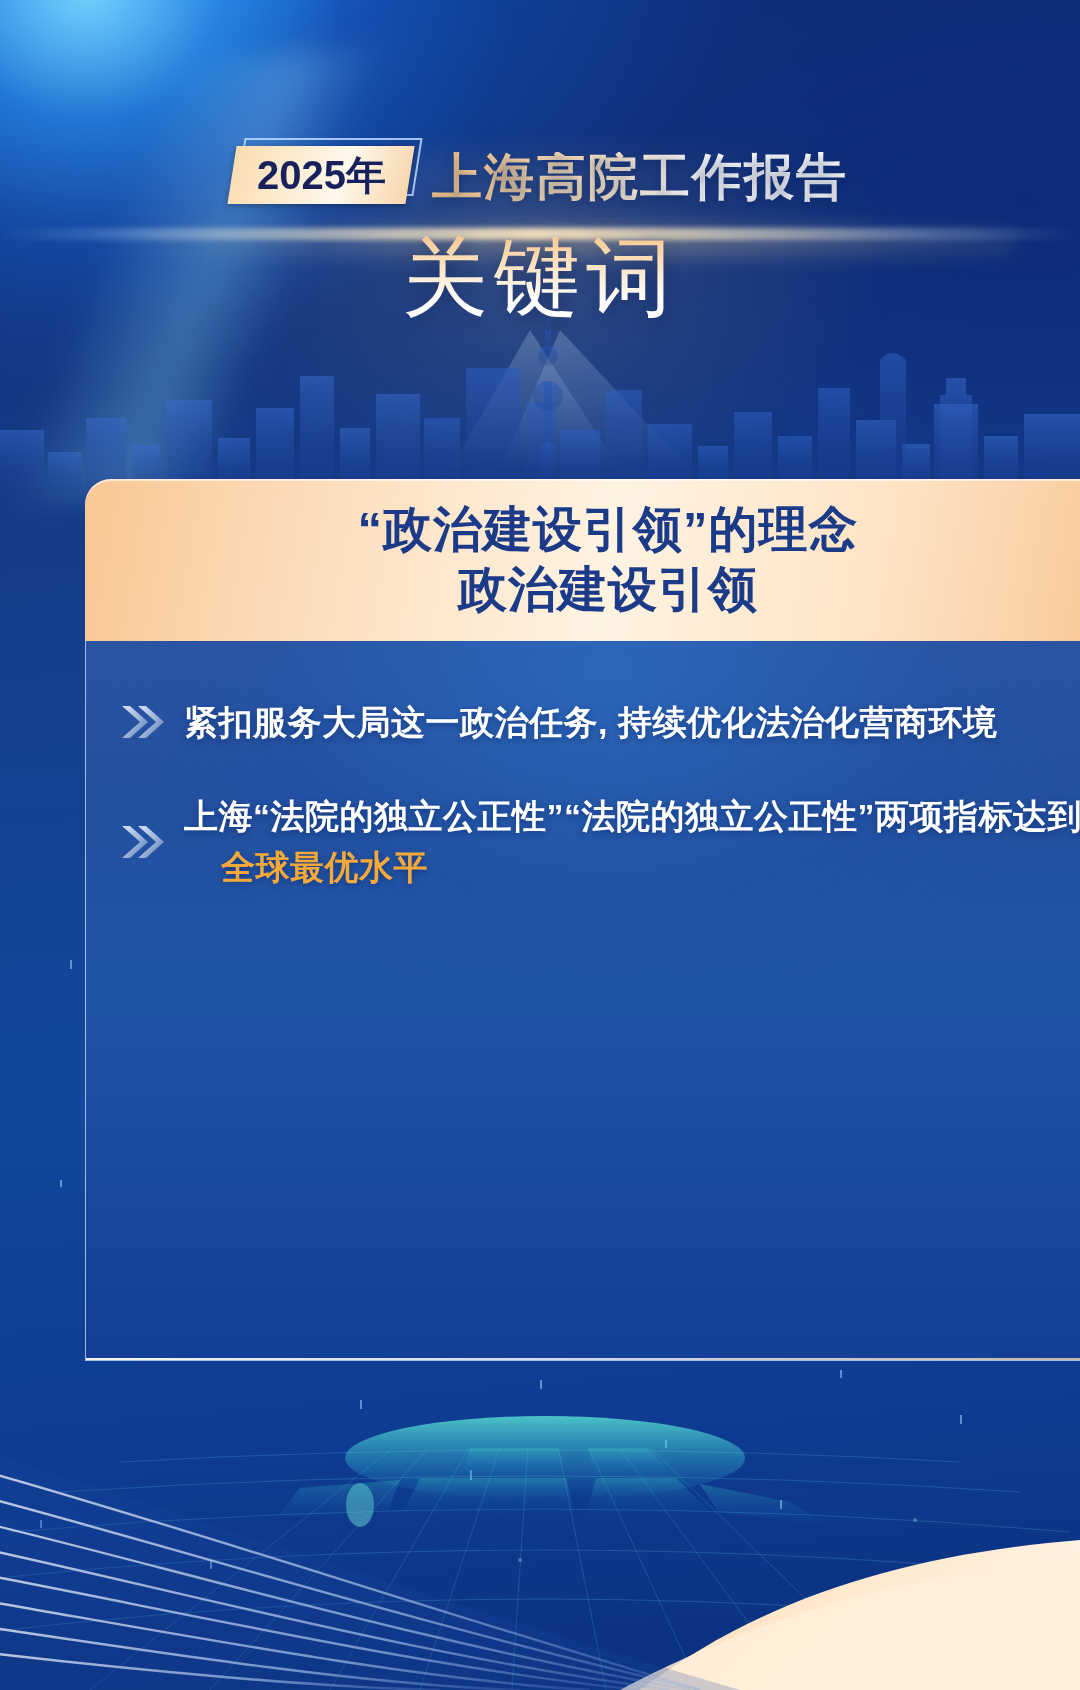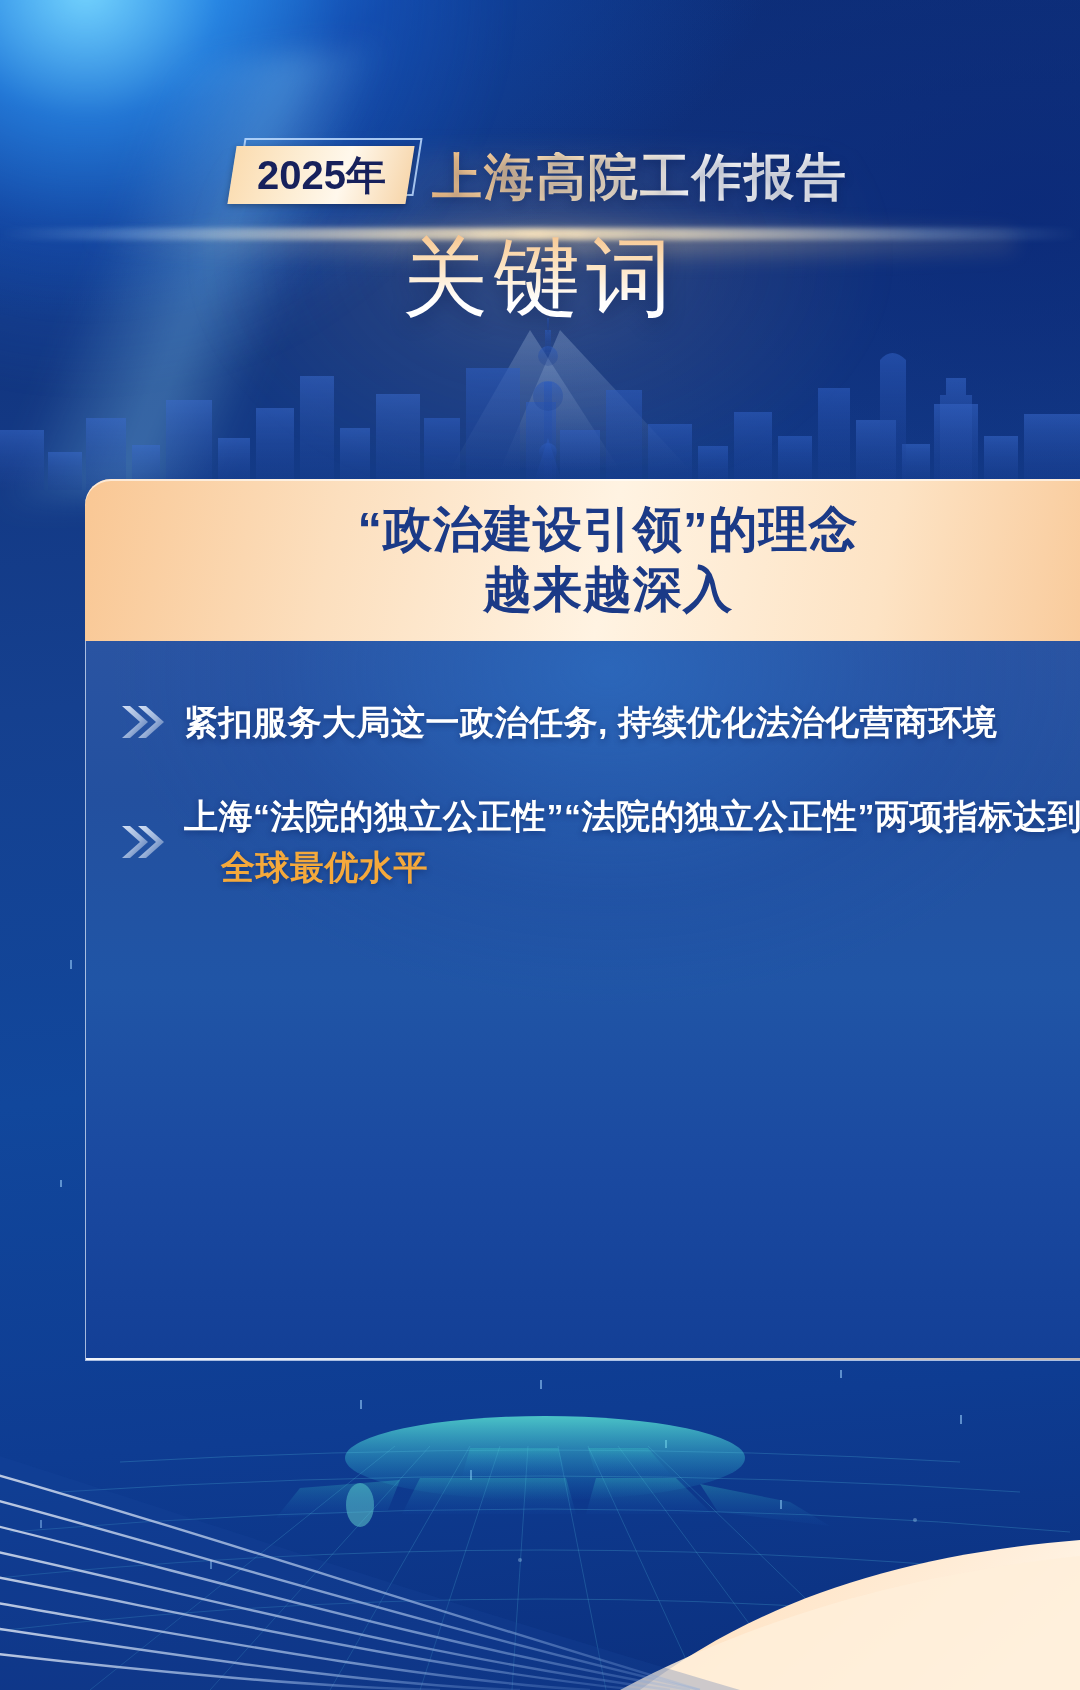--- a/index.html
+++ b/index.html
@@ -255,21 +255,21 @@
     <div class="main-title">上海高院工作报告</div>
   </div>
   <div class="title-beam"></div>
   <div class="title-beam2"></div>
 
   <div class="keyword">关键词</div>
 
   <div class="card">
     <div class="card-header">
       <div class="card-header-line">“政治建设引领”的理念</div>
-      <div class="card-header-line">越来越深入</div>
+      <div class="card-header-line">政治建设引领</div>
     </div>
 
     <div class="card-body">
 
       <div class="bullet">
         <svg class="chev" viewBox="0 0 46 44">
           <defs>
             <linearGradient id="cg1" x1="0" y1="0" x2="1" y2="1">
               <stop offset="0%" stop-color="#e9f2ff" stop-opacity="0.95"></stop>
               <stop offset="55%" stop-color="#b9cbe8" stop-opacity="0.85"></stop>

